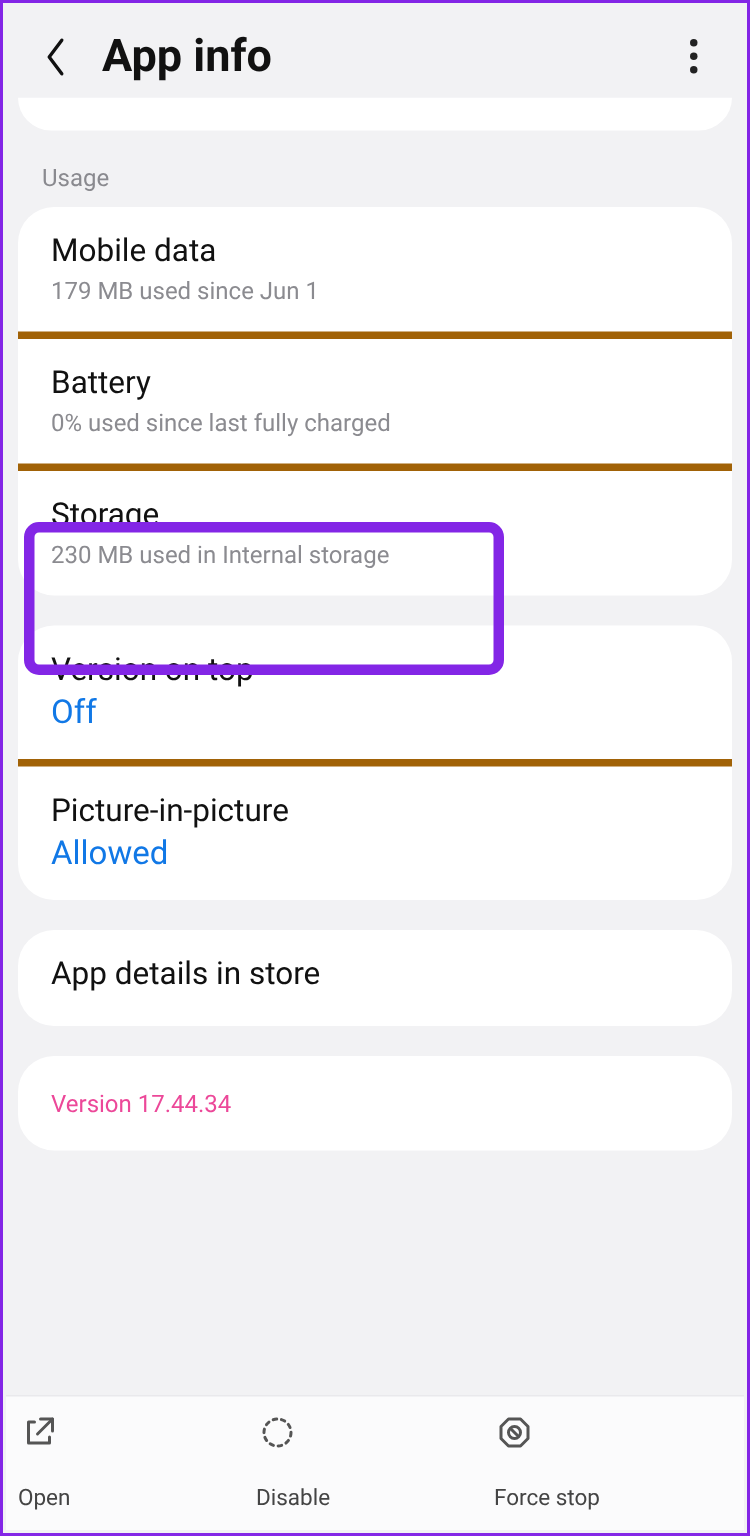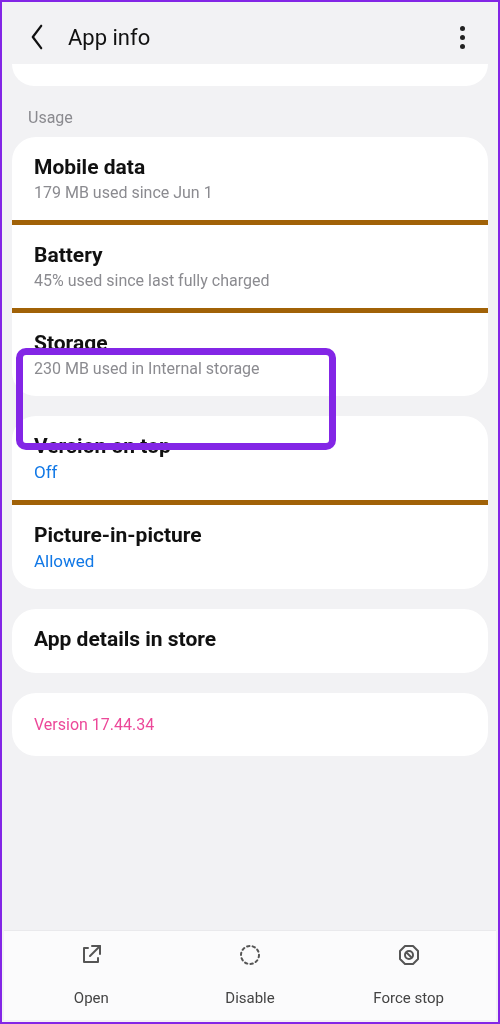--- a/index.html
+++ b/index.html
@@ -15,22 +15,22 @@
     display: flex;
     align-items: center;
     padding: 18px 16px 10px 18px;
   }
   .back-icon {
     width: 34px; height: 34px;
     display: flex; align-items: center; justify-content: center;
   }
   .back-icon svg { width: 18px; height: 28px; }
   .title {
-    font-size: 22px;
-    font-weight: 400;
+    font-size: 30px;
+    font-weight: 700;
     color: #111;
     margin-left: 14px;
     flex: 1;
   }
   .dots {
     width: 28px; height: 32px;
     display: flex; flex-direction: column; align-items: center; justify-content: center;
     gap: 4px;
     margin-right: 6px;
   }
@@ -65,29 +65,29 @@
 
   .row {
     padding: 18px 22px 18px 22px;
   }
   .row + .row {
     border-top: 5px solid #a16207;
   }
   .row-title {
     font-size: 21px;
     color: #111;
-    font-weight: 700;
+    font-weight: 400;
     margin-bottom: 4px;
   }
   .row-sub {
     font-size: 16px;
     color: #8b8b90;
   }
   .row-link {
-    font-size: 17px;
+    font-size: 22px;
     color: #1178e6;
   }
 
   .version {
     font-size: 16px;
     color: #ec4899;
     padding: 22px 22px;
   }
 
   .highlight-box {
@@ -109,21 +109,21 @@
     border-top: 1px solid #e9e9ec;
     display: flex;
     align-items: center;
     justify-content: space-around;
     padding: 6px 8px 10px 8px;
   }
   .bb-item {
     flex: 1;
     display: flex;
     flex-direction: column;
-    align-items: center;
+    align-items: flex-start;
     gap: 20px;
   }
   .bb-icon { width: 28px; height: 28px; display:flex; align-items:center; justify-content:center; }
   .bb-label {
     font-size: 15px;
     color: #444;
   }
 </style>
 </head>
 <body>
@@ -148,21 +148,21 @@
 
   <div class="section-label">Usage</div>
 
   <div class="card">
     <div class="row">
       <div class="row-title">Mobile data</div>
       <div class="row-sub">179 MB used since Jun 1</div>
     </div>
     <div class="row">
       <div class="row-title">Battery</div>
-      <div class="row-sub">45% used since last fully charged</div>
+      <div class="row-sub">0% used since last fully charged</div>
     </div>
     <div class="row">
       <div class="row-title">Storage</div>
       <div class="row-sub">230 MB used in Internal storage</div>
     </div>
   </div>
 
   <div class="card">
     <div class="row">
       <div class="row-title">Version on top</div>

